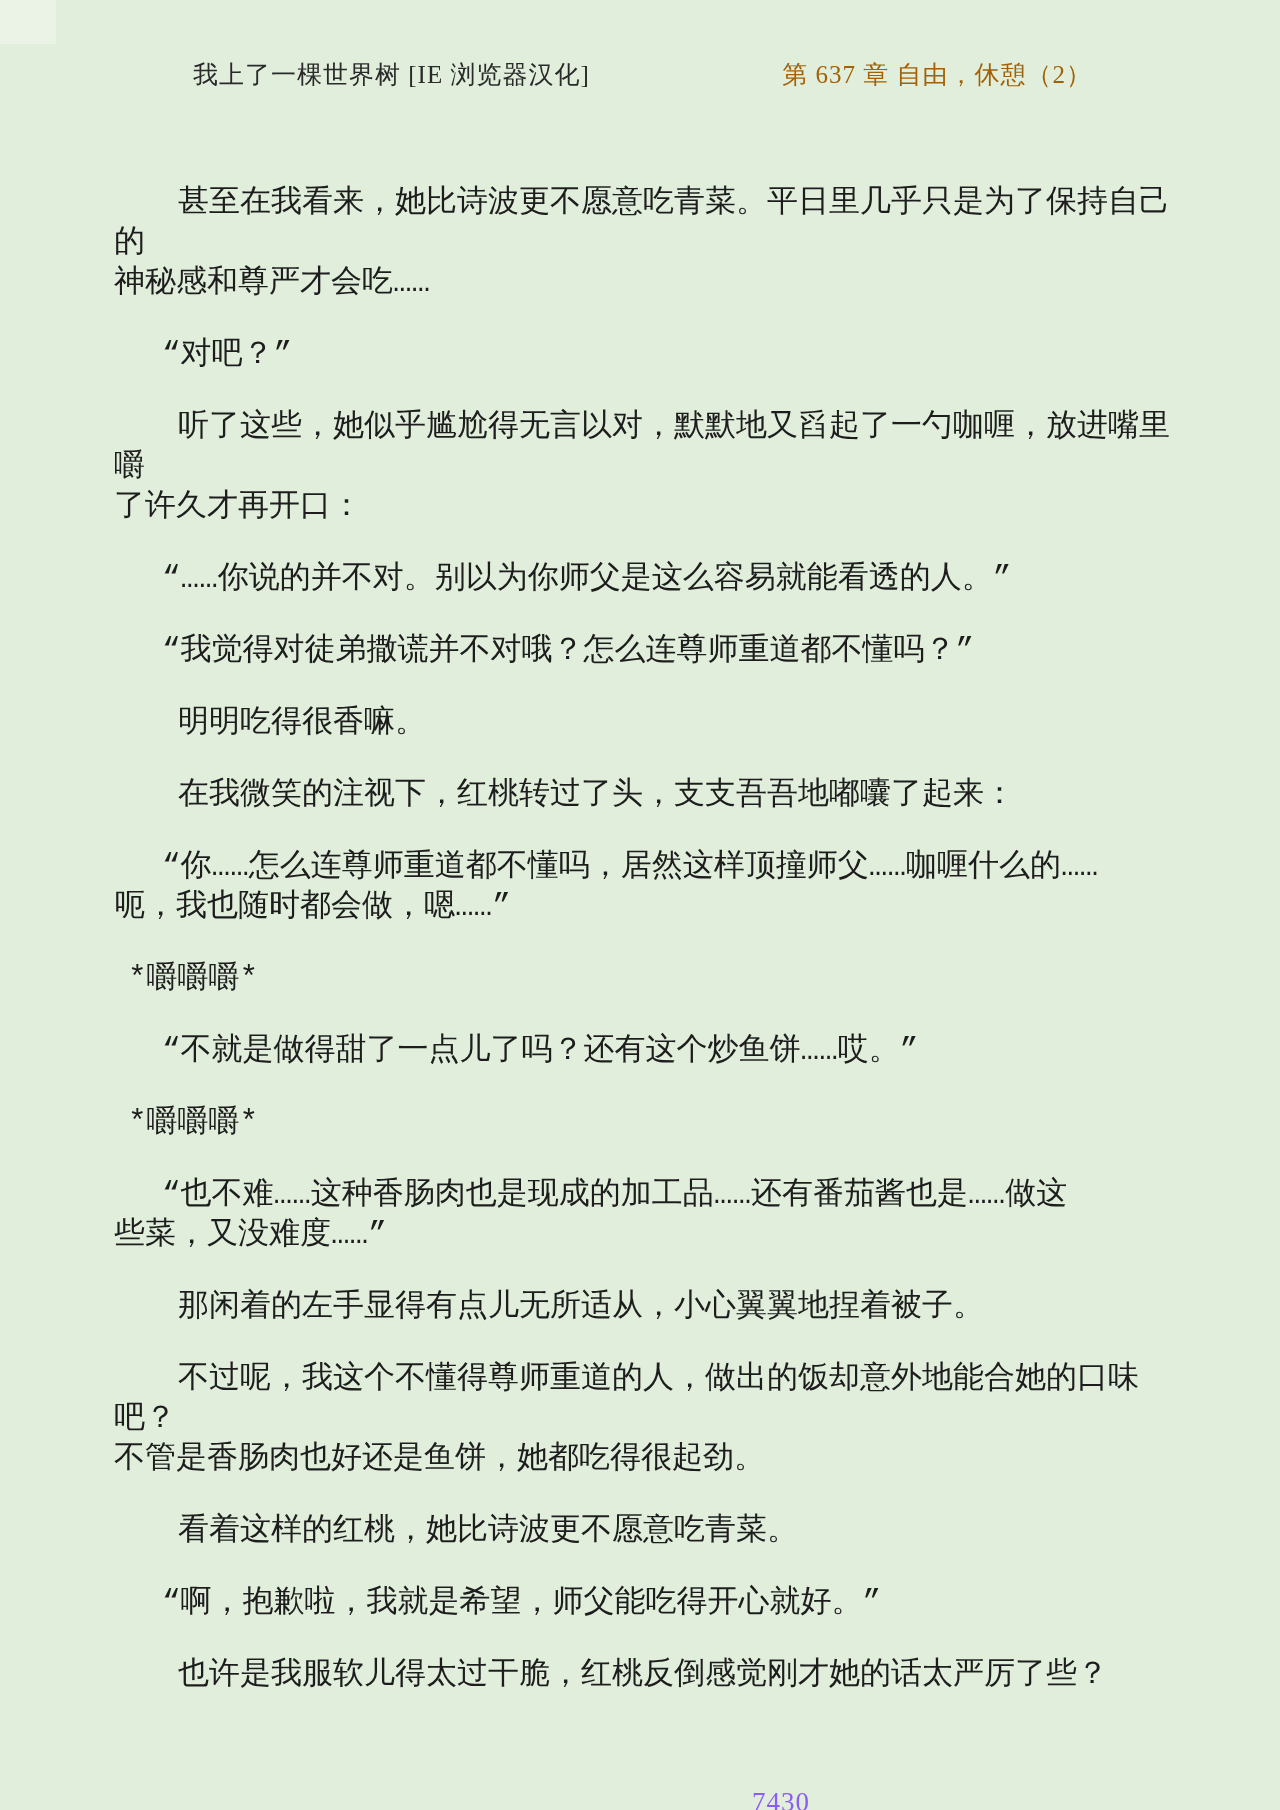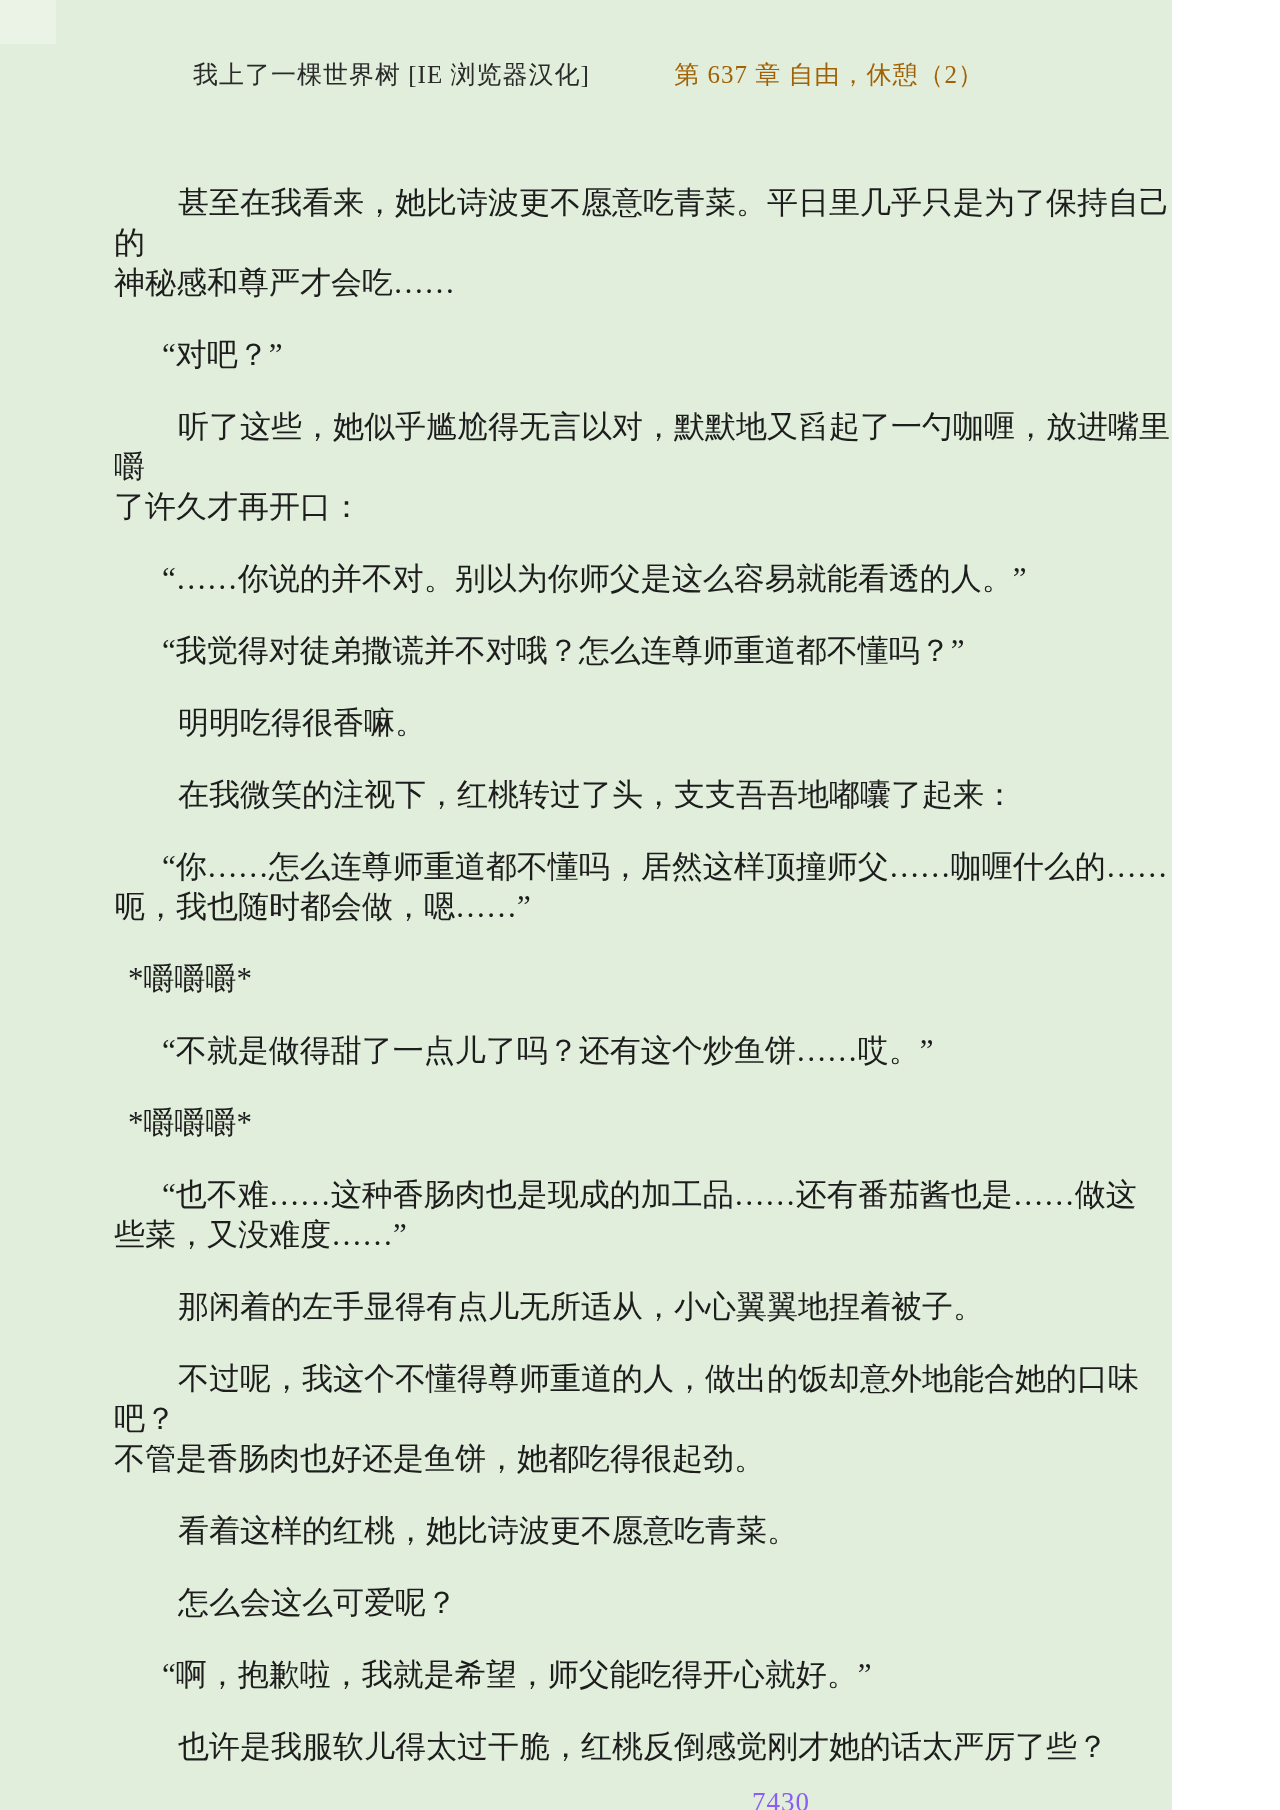--- a/index.html
+++ b/index.html
@@ -1,18 +1,18 @@
 <!DOCTYPE html>
 <html><head>
 <meta charset="utf-8">
 <style>
   html, body { margin: 0; padding: 0; }
   .page {
     position: relative;
-    width: 1172px;
+    width: 1280px;
     height: 1810px;
     background: #e1eedb;
     color: #1d1d1d;
     font-family: "Liberation Serif", "DejaVu Serif", serif;
     overflow: hidden;
   }
   .corner-artifact {
     position: absolute;
     left: 0; top: 0;
     width: 56px; height: 44px;
@@ -38,20 +38,21 @@
     position: absolute;
     top: 183px; left: 114px;
     width: 1082px;
   }
   .content p {
     margin: 0 0 32px 0;
     font-size: 31px;
     line-height: 40px;
     text-indent: 64px;
     white-space: pre-line;
+    font-family: Liberation Mono, monospace;
   }
   .content p.q { text-indent: 48px; }
   .content p.star { text-indent: 14px; }
   .page-num {
     position: absolute;
     top: 1787px; left: 752px;
     font-size: 27px;
     color: #8b5cf6;
     letter-spacing: 1px;
   }
@@ -79,19 +80,18 @@
 呃，我也随时都会做，嗯……”</p>
     <p class="star">*嚼嚼嚼*</p>
     <p class="q">“不就是做得甜了一点儿了吗？还有这个炒鱼饼……哎。”</p>
     <p class="star">*嚼嚼嚼*</p>
     <p class="q">“也不难……这种香肠肉也是现成的加工品……还有番茄酱也是……做这
 些菜，又没难度……”</p>
     <p>那闲着的左手显得有点儿无所适从，小心翼翼地捏着被子。</p>
     <p>不过呢，我这个不懂得尊师重道的人，做出的饭却意外地能合她的口味吧？
 不管是香肠肉也好还是鱼饼，她都吃得很起劲。</p>
     <p>看着这样的红桃，她比诗波更不愿意吃青菜。</p>
-    <p>怎么会这么可爱呢？</p>
     <p class="q">“啊，抱歉啦，我就是希望，师父能吃得开心就好。”</p>
     <p>也许是我服软儿得太过干脆，红桃反倒感觉刚才她的话太严厉了些？</p>
   </div>
 
   <span class="page-num">7430</span>
 </div>
 
 </body></html>

